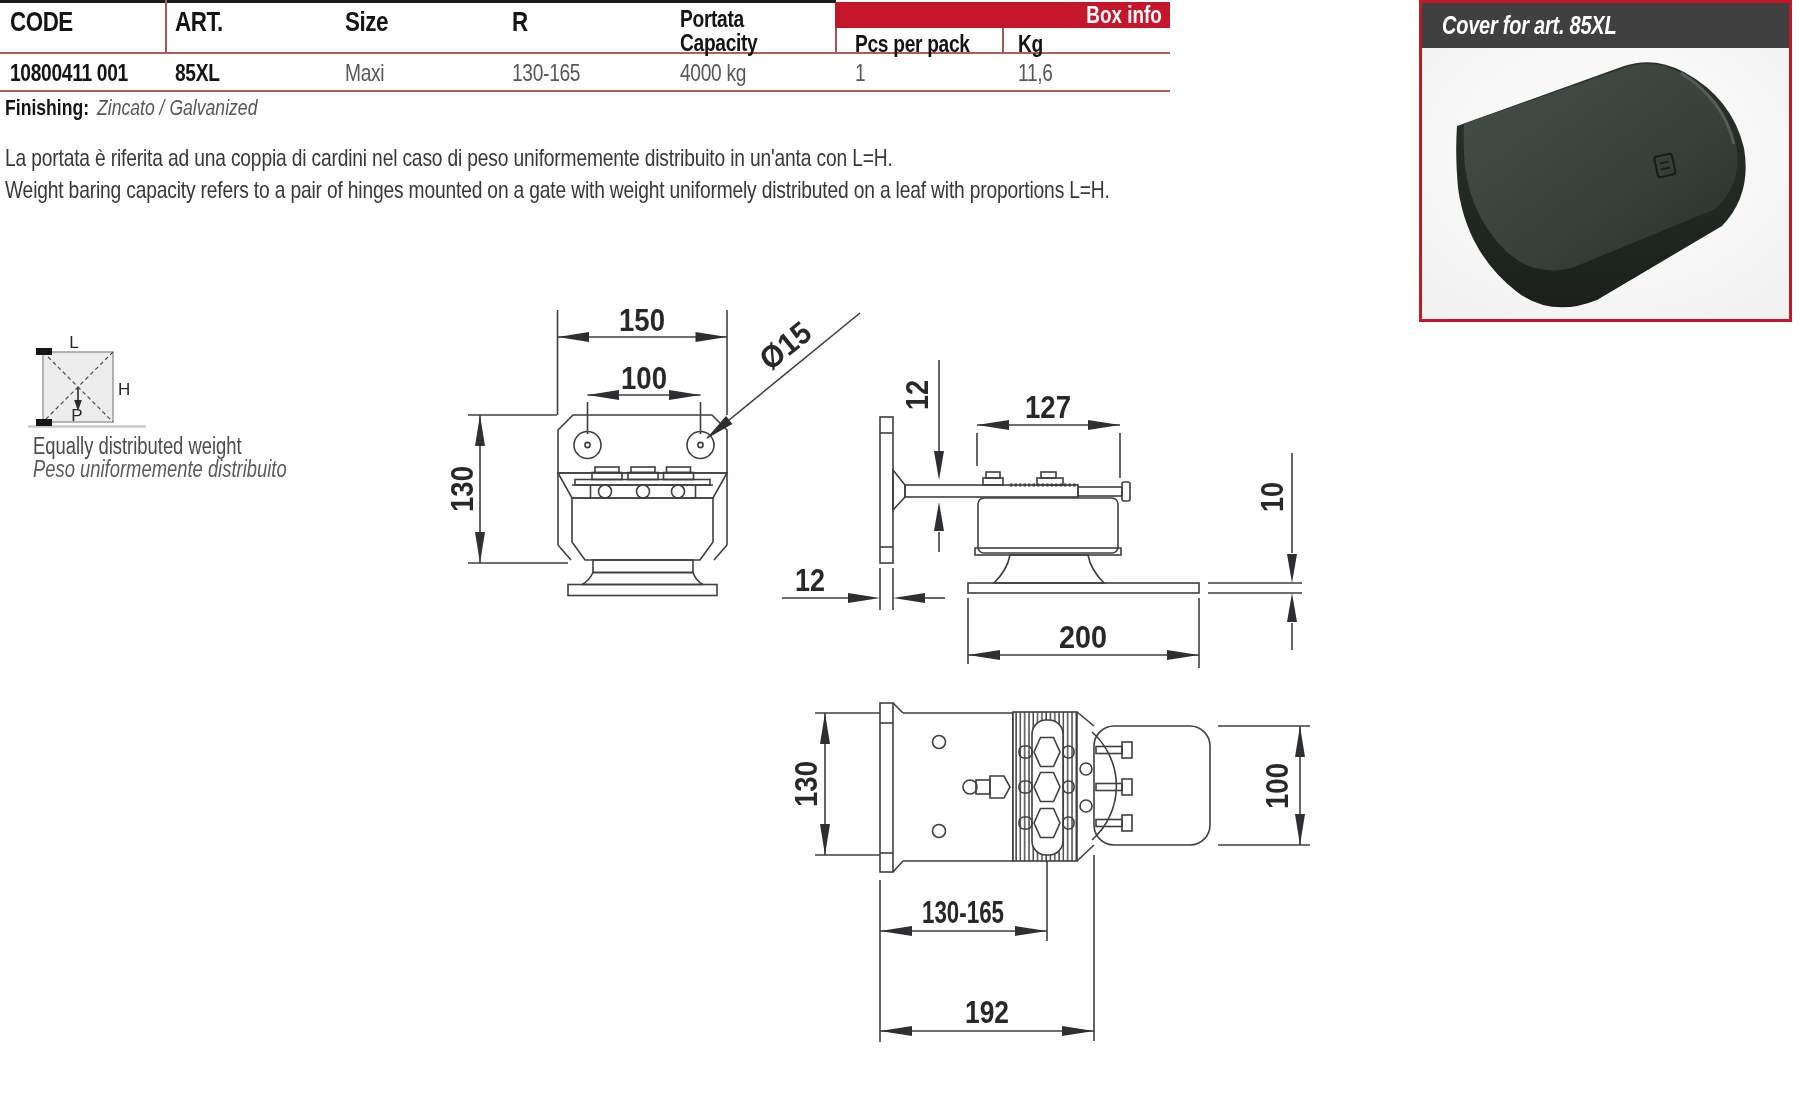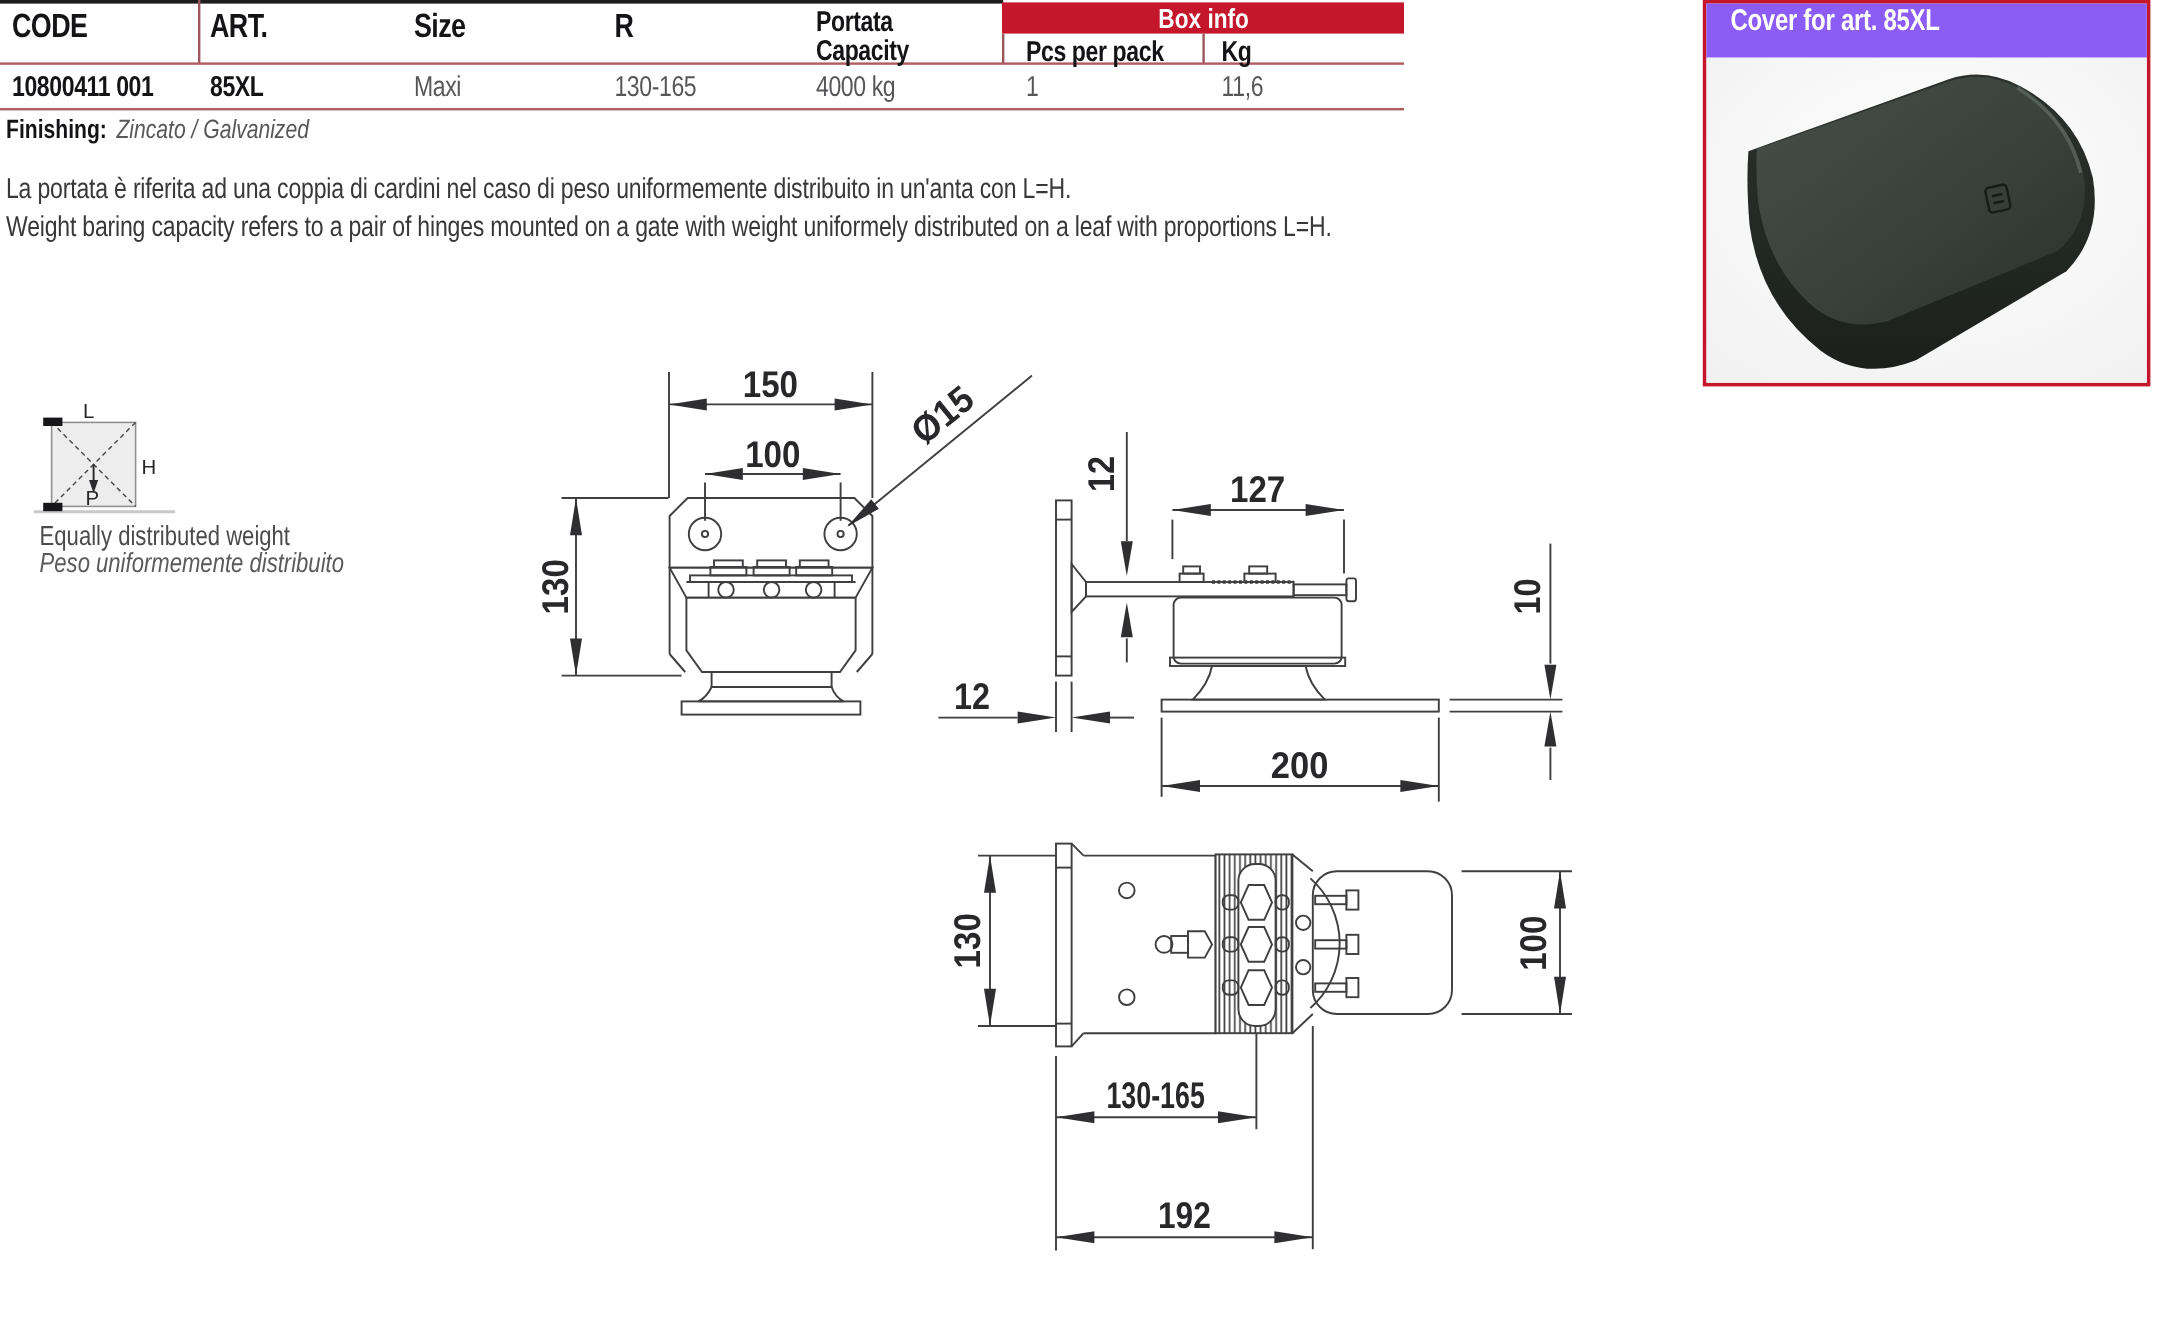--- a/index.html
+++ b/index.html
@@ -15,31 +15,31 @@
   .rule{background:#b05d62;height:2px;}
   .vrule{background:#9b575c;width:2px;}
   .note{font-size:24px;color:#38383a;letter-spacing:-.2px;}
   .cap1{font-size:23px;color:#4b4b4d;}
   .cap2{font-size:23px;color:#5a5a5c;font-style:italic;}
   svg text{font-family:"Liberation Sans",sans-serif;fill:#28282b;font-weight:700;font-size:31px;}
   svg text.lbl-s{font-size:17px;font-weight:400;}
   .dl{stroke:#3f3f41;stroke-width:1.6;fill:none;}
   .df{fill:#2f2f31;stroke:none;}
   .coverbox{border:3px solid #c4172b;background:#fff;}
-  .coverhead{height:45px;background:#8b5cf6;display:flex;align-items:flex-start;padding-left:20px;}
+  .coverhead{height:45px;background:#404040;display:flex;align-items:center;padding-left:20px;font-style:italic;}
   .covertitle{color:#ffffff;font-weight:700;font-size:25px;letter-spacing:-.3px;}
 </style>
 </head>
 <body>
 
 <div class="page">
 
   <div class="abs" style="left:0;top:0;width:1180px;height:120px;">
     <div class="abs" style="left:0;top:0;width:836px;height:3px;background:#1c1c1e;"></div>
-    <div class="abs" style="left:835px;top:2px;width:335px;height:26px;background:#c4172b;display:flex;align-items:center;justify-content:center;">
+    <div class="abs" style="left:835px;top:2px;width:335px;height:26px;background:#c4172b;display:flex;align-items:center;justify-content:flex-end;">
       <span class="cxc" style="color:#fff;font-weight:700;font-size:23px;">Box info</span>
     </div>
     <div class="abs vrule" style="left:165px;top:0;height:53px;"></div>
     <div class="abs vrule" style="left:835px;top:28px;height:25px;"></div>
     <div class="abs vrule" style="left:1002px;top:28px;height:25px;"></div>
     <div class="abs rule" style="left:0;top:52px;width:1170px;"></div>
     <div class="abs rule" style="left:0;top:90px;width:1170px;"></div>
 
     <div class="abs th cx" style="left:10px;top:6px;">CODE</div>
     <div class="abs th cx" style="left:175px;top:6px;">ART.</div>

